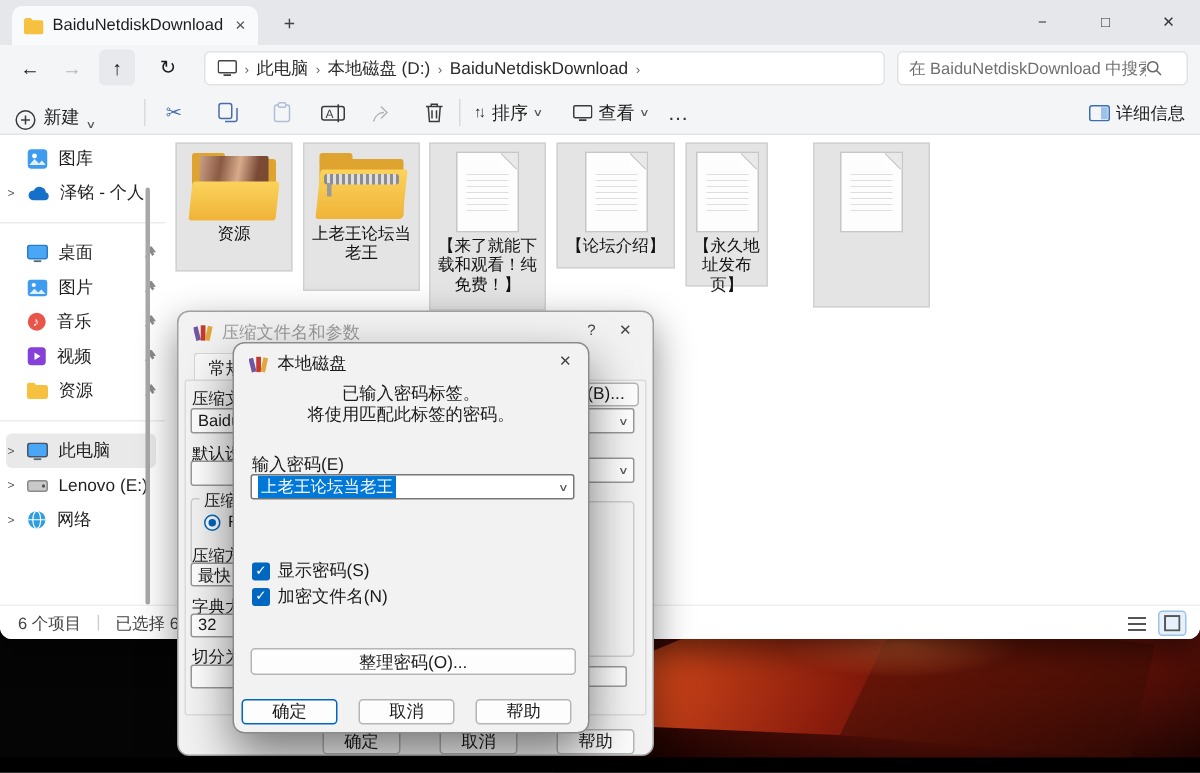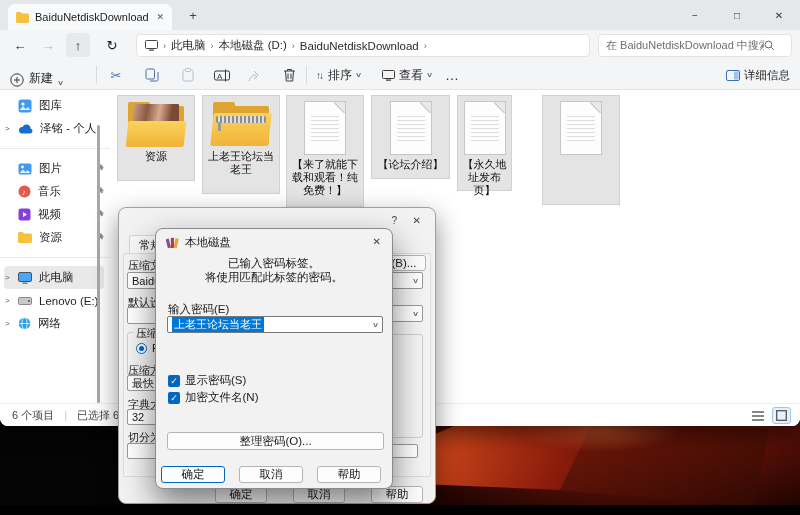--- a/index.html
+++ b/index.html
@@ -301,20 +301,30 @@
         <span class="exp">&gt;</span>
         <svg class="mini-ico" width="15" height="10" viewBox="0 0 15 10">
             <path d="M4 9.5h8a2.6 2.6 0 0 0 .6-5.1A4.2 4.2 0 0 0 4.6 3 3.2 3.2 0 0 0 4 9.5z" fill="#1470c8"></path>
           </svg>
         <span class="side-label">泽铭 - 个人</span>
       </div>
       <div class="side-div"></div>
 
       <div class="side-item">
         <svg class="mini-ico" width="14" height="12" viewBox="0 0 14 12">
+            <rect x="0.5" y="0.5" width="13" height="9" rx="1.5" fill="#49a7f5" stroke="#2a7cc9"></rect>
+            <rect x="4.5" y="10.5" width="5" height="1.3" fill="#5b6a77"></rect>
+          </svg>
+        <span class="side-label">桌面</span>
+        <svg class="pin" width="9" height="9" viewBox="0 0 10 10">
+            <path d="M6 0l4 4-2.2.4L9 5.6 7.6 7 5.4 4.8 3 9 2.4 8.6 4.6 4 2.4 1.8z" fill="#8a8a8a" transform="rotate(8 5 5)"></path>
+          </svg>
+      </div>
+      <div class="side-item">
+        <svg class="mini-ico" width="14" height="12" viewBox="0 0 14 12">
             <rect x="0.5" y="0.5" width="13" height="11" rx="2" fill="#3f9bf0"></rect>
             <circle cx="4.5" cy="4" r="1.4" fill="#fff"></circle>
             <path d="M1.5 10l3.5-3.5 2.5 2.5 2-2 3 3z" fill="#dff0ff"></path>
           </svg>
         <span class="side-label">图片</span>
         <svg class="pin" width="9" height="9" viewBox="0 0 10 10">
             <path d="M6 0l4 4-2.2.4L9 5.6 7.6 7 5.4 4.8 3 9 2.4 8.6 4.6 4 2.4 1.8z" fill="#8a8a8a" transform="rotate(8 5 5)"></path>
           </svg>
       </div>
       <div class="side-item">
@@ -434,20 +444,28 @@
       </div>
       <div class="viewico sel" style="left:772px">
         <svg width="11" height="11" viewBox="0 0 11 11">
             <rect x="0.7" y="0.7" width="9.6" height="9.6" fill="none" stroke="#555" stroke-width="1.3"></rect>
           </svg>
       </div>
     </div>
   </div>
 
   <div class="dlg rar">
+    <div class="dlg-title">
+      <svg width="13" height="13" viewBox="0 0 14 14">
+          <rect x="0.8" y="3" width="3.4" height="10" fill="#7456a0" transform="rotate(-14 2.5 8)"></rect>
+          <rect x="5.2" y="2" width="3.4" height="11" fill="#c23b2e"></rect>
+          <rect x="9.2" y="2.6" width="3.4" height="10.4" fill="#e2a63d" transform="rotate(12 11 8)"></rect>
+        </svg>
+      <span class="t dim">压缩文件名和参数</span>
+    </div>
     <span class="dlg-x rar-help dim">?</span>
     <span class="dlg-x rar-x dim">✕</span>
 
     <div class="rar-tab">常规</div>
     <div class="rar-panel">
       <div class="rp" style="left:4px;top:4px;width:160px">压缩文件名</div>
       <div class="btn" style="position:absolute;left:258px;top:1px;width:44px;height:16px">(B)...</div>
       <div class="combo" style="position:absolute;left:3px;top:18px;width:296px;height:17px">
         <span>BaiduN</span>
         <span class="caret">∨</span>

